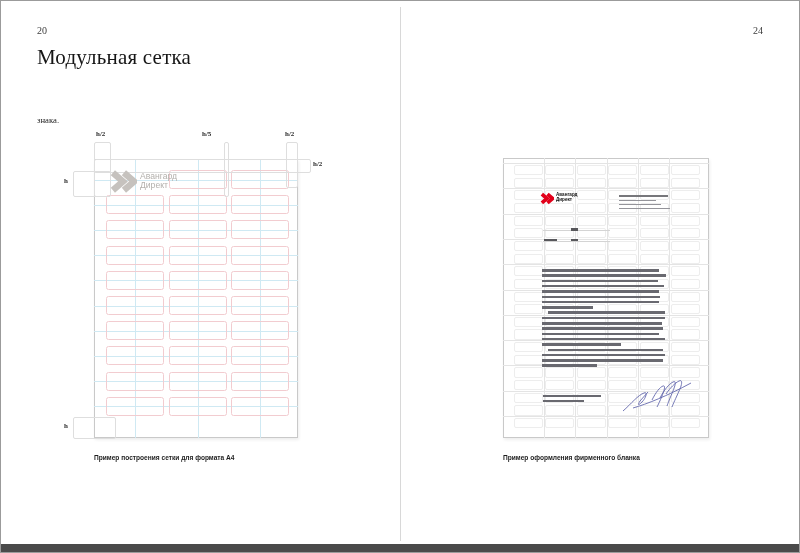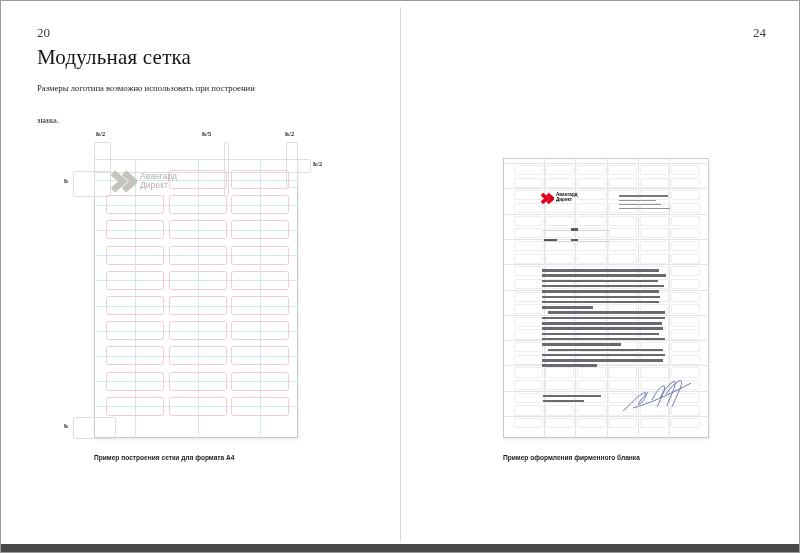--- a/index.html
+++ b/index.html
@@ -1,20 +1,20 @@
 <!DOCTYPE html>
 <html><head>
 <meta charset="utf-8">
 <style>
   html,body{margin:0;padding:0;background:#e9e9e9;}
   #frame{position:relative;width:798px;height:551px;margin:0;background:#ffffff;
          border:1px solid #9b9b9b;overflow:hidden;
          font-family:"Liberation Serif", serif;}
   .abs{position:absolute;box-sizing:border-box;}.z1{z-index:1}.z2{z-index:2}.z4{z-index:4}
-  .pagenum{position:absolute;font-size:13px;color:#3c3c3c;z-index:5;}
+  .pagenum{position:absolute;font-size:10px;color:#3c3c3c;z-index:5;}
   .doc-title{position:absolute;left:36px;top:44px;font-size:21px;color:#161616;
              letter-spacing:.2px;z-index:5;}
   .body-line{position:absolute;left:36px;font-size:8.7px;color:#262626;z-index:5;white-space:nowrap;}
   .caption{position:absolute;font-family:"Liberation Sans",sans-serif;font-size:6.6px;
            font-weight:bold;color:#1d1d1d;z-index:5;white-space:nowrap;}
   .pagebox{position:absolute;box-sizing:border-box;border:1px solid #c9c9c9;
            background:#ffffff;box-shadow:1px 2px 3px rgba(0,0,0,.07);z-index:0;}
   .mlabel{position:absolute;font-size:7px;font-weight:bold;color:#2a2a2a;z-index:5;}
   .mstrip{position:absolute;box-sizing:border-box;border:1px solid #dedede;
           border-radius:2px;z-index:5;}
@@ -26,21 +26,20 @@
 </style>
 </head>
 <body>
 
 <div id="frame">
 
   <div class="pagenum" style="left:36px;top:24px;">20</div>
 
   <div class="doc-title">Модульная сетка</div>
 
-  <div class="body-line" style="top:82px">Размеры логотипа возможно использовать при построении</div>
   <div class="body-line" style="top:113.5px">знака.</div>
 
   <div class="pagebox" style="left:93px;top:158px;width:204px;height:279px;"></div>
 
   <div class="mlabel" style="left:95px;top:129px;">h/2</div>
   <div class="mlabel" style="left:201px;top:129px;">h/5</div>
   <div class="mlabel" style="left:284px;top:129px;">h/2</div>
   <div class="mlabel" style="left:312px;top:159px;">h/2</div>
   <div class="mlabel" style="left:63px;top:176px;">h</div>
   <div class="mlabel" style="left:63px;top:421px;">h</div>

